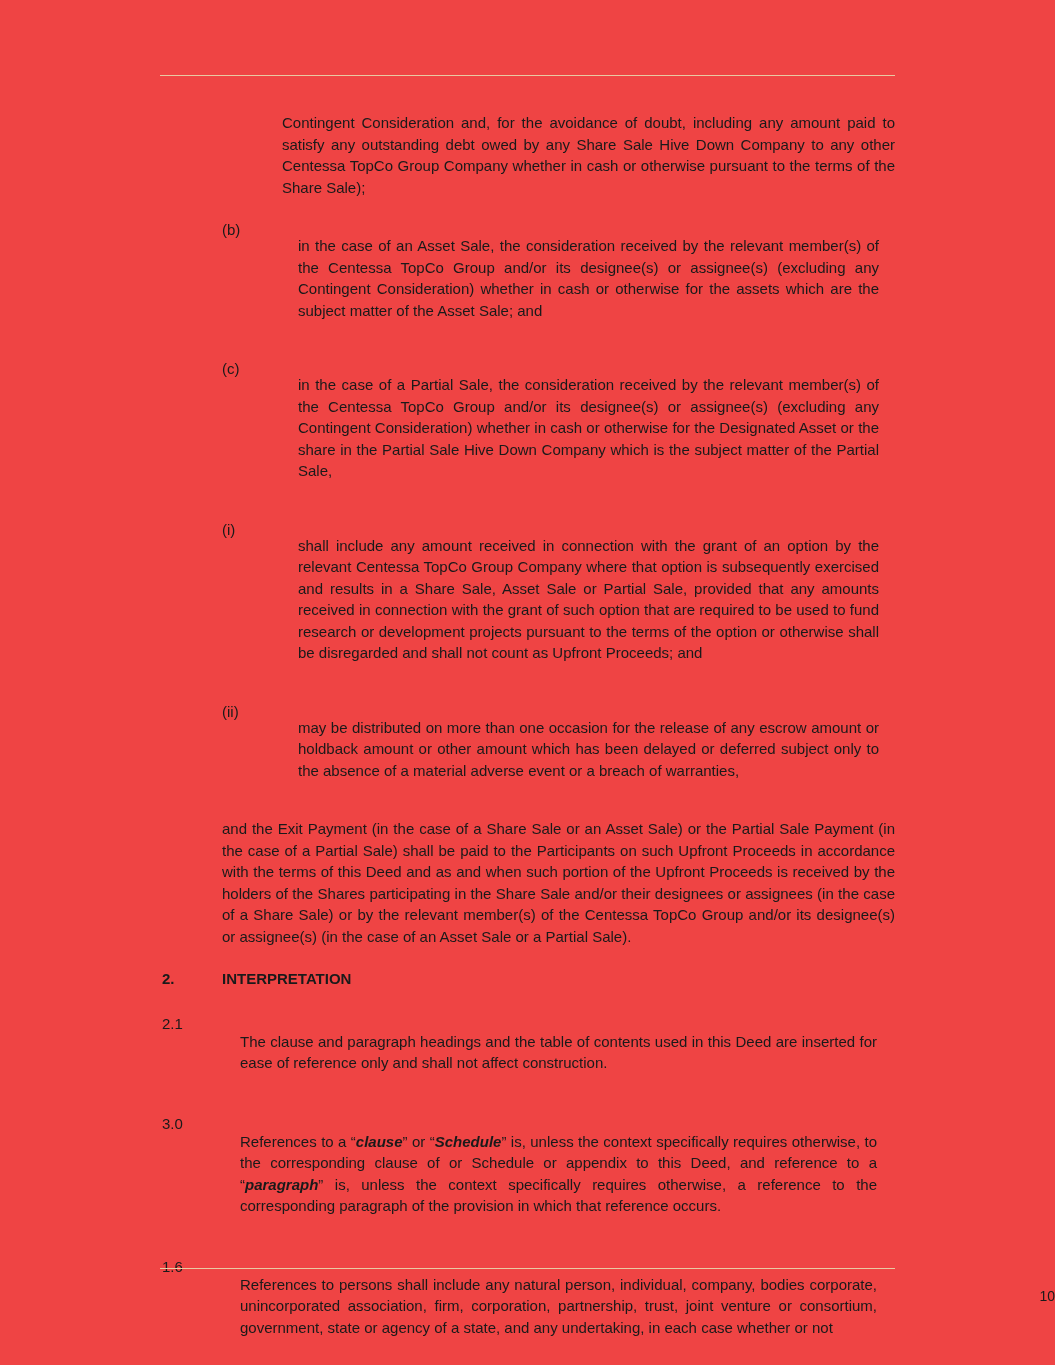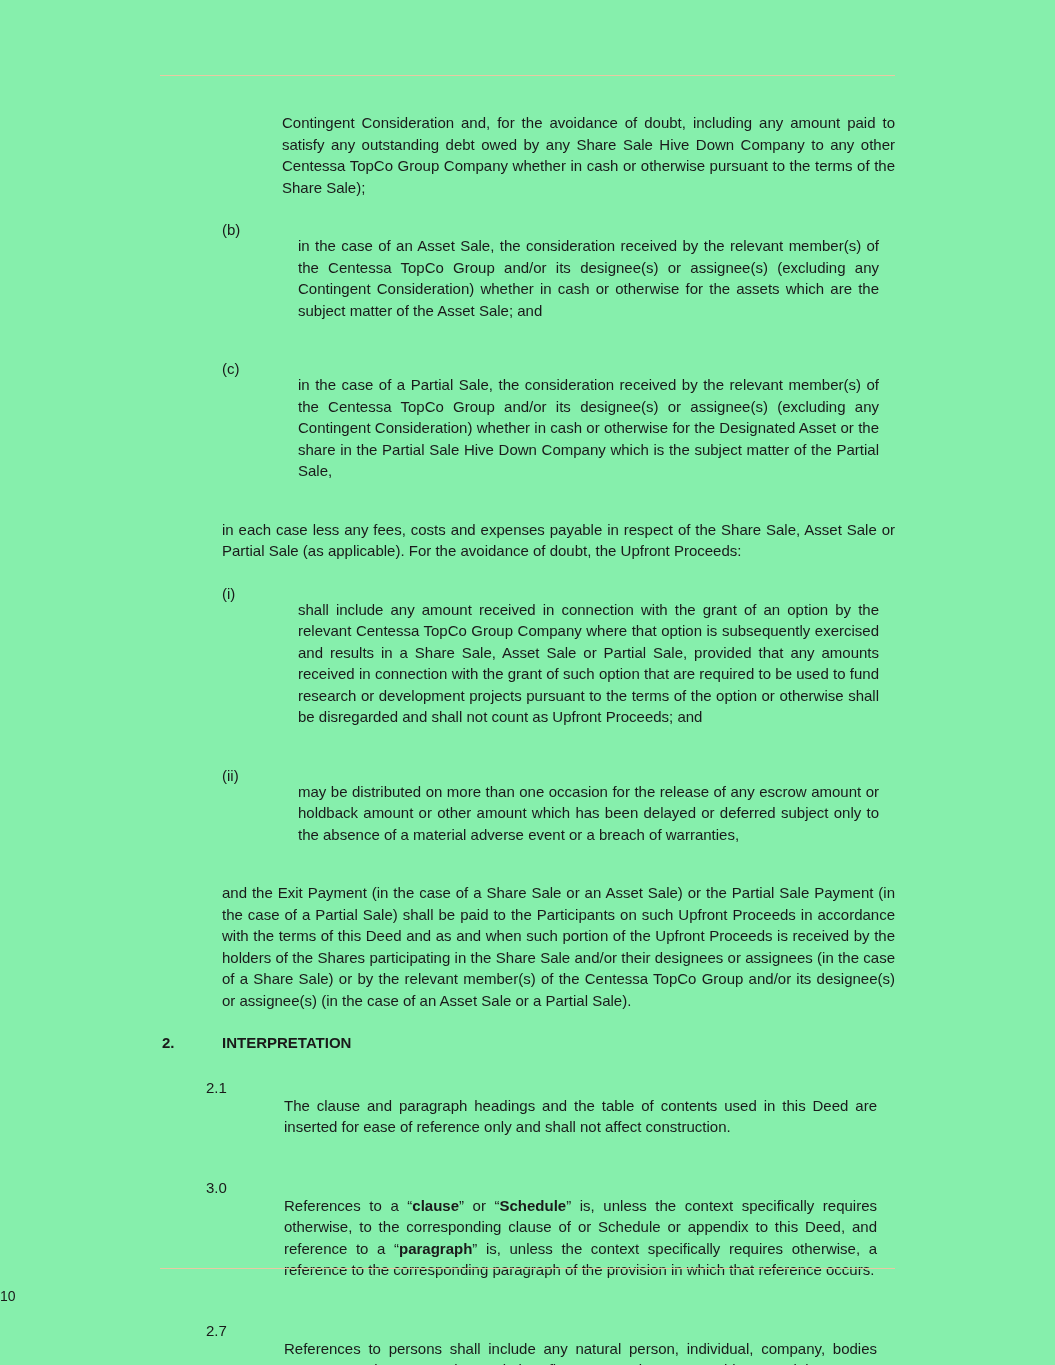--- a/index.html
+++ b/index.html
@@ -9,21 +9,21 @@
   * { box-sizing: border-box; }
   html, body {
     margin: 0;
     padding: 0;
     background: #ffffff;
   }
   .page {
     position: relative;
     width: 1055px;
     height: 1365px;
-    background: #86efac;
+    background: #ef4444;
     font-family: "Liberation Sans", "DejaVu Sans", sans-serif;
     font-size: 15px;
     line-height: 21.5px;
     color: var(--text-color);
     overflow: hidden;
   }
   .rule {
     position: absolute;
     left: 160px;
     right: 160px;
@@ -55,42 +55,41 @@
     flex: 1;
     margin: 16px;
     text-align: justify;
   }
   .clause {
     display: flex;
     margin: 0 0 21px 0;
   }
   .clause .num {
     flex: 0 0 60px;
-    margin-left: 44px;
   }
   .clause .text {
     flex: 1;
     margin: 18px;
     text-align: justify;
   }
   .section-heading {
     display: flex;
     font-weight: bold;
     margin: 4px 0 23px 0;
   }
   .section-heading .num { flex: 0 0 60px; }
   .footer-pagenum {
     position: absolute;
     top: 1286px;
     left: 0;
     width: 100%;
-    text-align: left;
+    text-align: right;
     font-size: 14px;
   }
-  strong { font-weight: bold; }
+  strong { font-weight: bold; font-style: italic; }
 </style>
 </head>
 <body>
 
 <div class="page">
 
   <div class="rule top"></div>
 
   <div class="content">
 
@@ -99,21 +98,20 @@
     <div class="list-item">
       <span class="label">(b)</span>
       <p class="text">in the case of an Asset Sale, the consideration received by the relevant member(s) of the Centessa TopCo Group and/or its designee(s) or assignee(s) (excluding any Contingent Consideration) whether in cash or otherwise for the assets which are the subject matter of the Asset Sale; and</p>
     </div>
 
     <div class="list-item">
       <span class="label">(c)</span>
       <p class="text">in the case of a Partial Sale, the consideration received by the relevant member(s) of the Centessa TopCo Group and/or its designee(s) or assignee(s) (excluding any Contingent Consideration) whether in cash or otherwise for the Designated Asset or the share in the Partial Sale Hive Down Company which is the subject matter of the Partial Sale,</p>
     </div>
 
-    <p class="para indent-1">in each case less any fees, costs and expenses payable in respect of the Share Sale, Asset Sale or Partial Sale (as applicable). For the avoidance of doubt, the Upfront Proceeds:</p>
 
     <div class="list-item">
       <span class="label">(i)</span>
       <p class="text">shall include any amount received in connection with the grant of an option by the relevant Centessa TopCo Group Company where that option is subsequently exercised and results in a Share Sale, Asset Sale or Partial Sale, provided that any amounts received in connection with the grant of such option that are required to be used to fund research or development projects pursuant to the terms of the option or otherwise shall be disregarded and shall not count as Upfront Proceeds; and</p>
     </div>
 
     <div class="list-item">
       <span class="label">(ii)</span>
       <p class="text">may be distributed on more than one occasion for the release of any escrow amount or holdback amount or other amount which has been delayed or deferred subject only to the absence of a material adverse event or a breach of warranties,</p>
     </div>
@@ -130,21 +128,21 @@
       <p class="text"><span>The clause and paragraph headings and the table of contents used in this Deed are inserted for ease of reference only and shall not affect construction.</span></p>
     </div>
 
 
     <div class="clause">
       <span class="num">3.0</span>
       <p class="text"><span>References to a “</span><strong>clause</strong><span>” or “</span><strong>Schedule</strong><span>” is, unless the context specifically requires otherwise, to the corresponding clause of or Schedule or appendix to this Deed, and reference to a “</span><strong>paragraph</strong><span>” is, unless the context specifically requires otherwise, a reference to the corresponding paragraph of the provision in which that reference occurs.</span></p>
     </div>
 
     <div class="clause">
-      <span class="num">2.7</span>
+      <span class="num">1.6</span>
       <p class="text"><span>References to persons shall include any natural person, individual, company, bodies corporate, unincorporated association, firm, corporation, partnership, trust, joint venture or consortium, government, state or agency of a state, and any undertaking, in each case whether or not</span></p>
     </div>
 
   </div>
 
   <div class="rule bottom"></div>
 
   <div class="footer-pagenum">10</div>
 
 </div>

